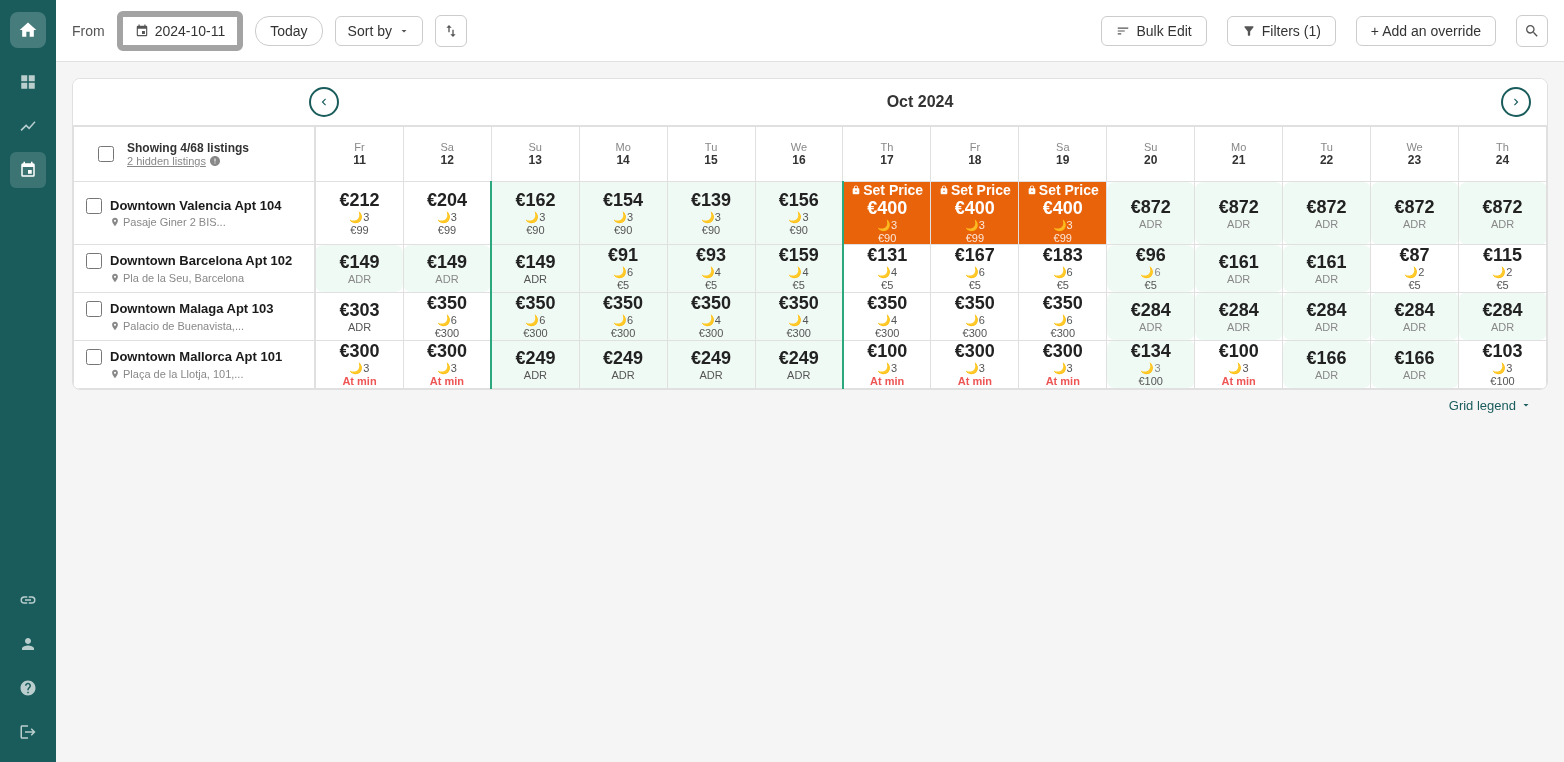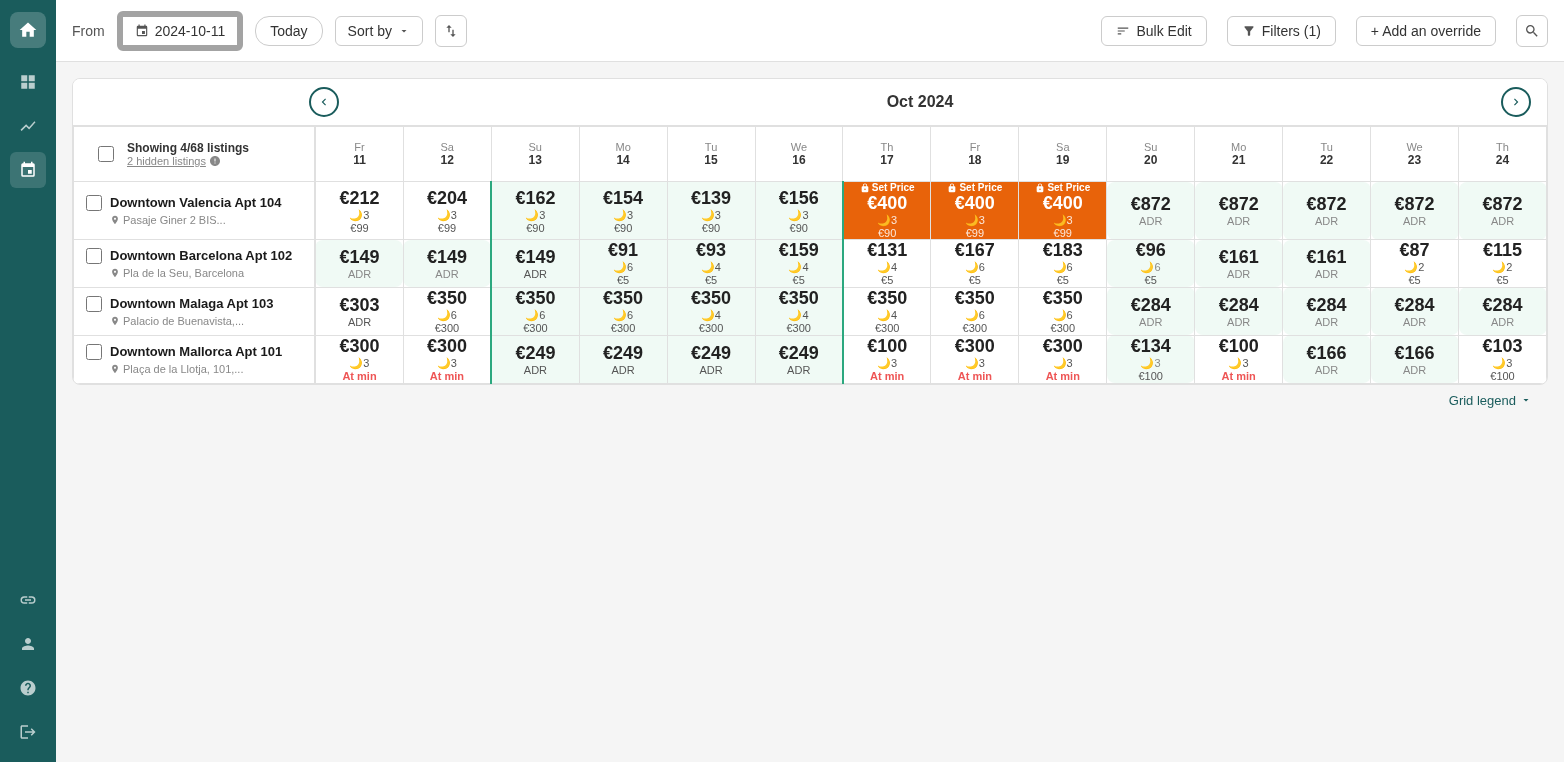--- a/index.html
+++ b/index.html
@@ -251,21 +251,21 @@
 
     
     .set-price-cell {
       background: #e8630a !important;
       color: white !important;
       padding: 4px;
     }
     .set-price-cell .price-main { color: white; }
     .set-price-cell .price-sub { color: rgba(255,255,255,0.85); }
     .set-price-label {
-      font-size: 10px;
+      font-size: 14px;
       font-weight: 600;
       color: white;
       display: flex;
       align-items: center;
       gap: 2px;
       justify-content: center;
     }
     .period-cell { background: #f0faf5; }
 
     

